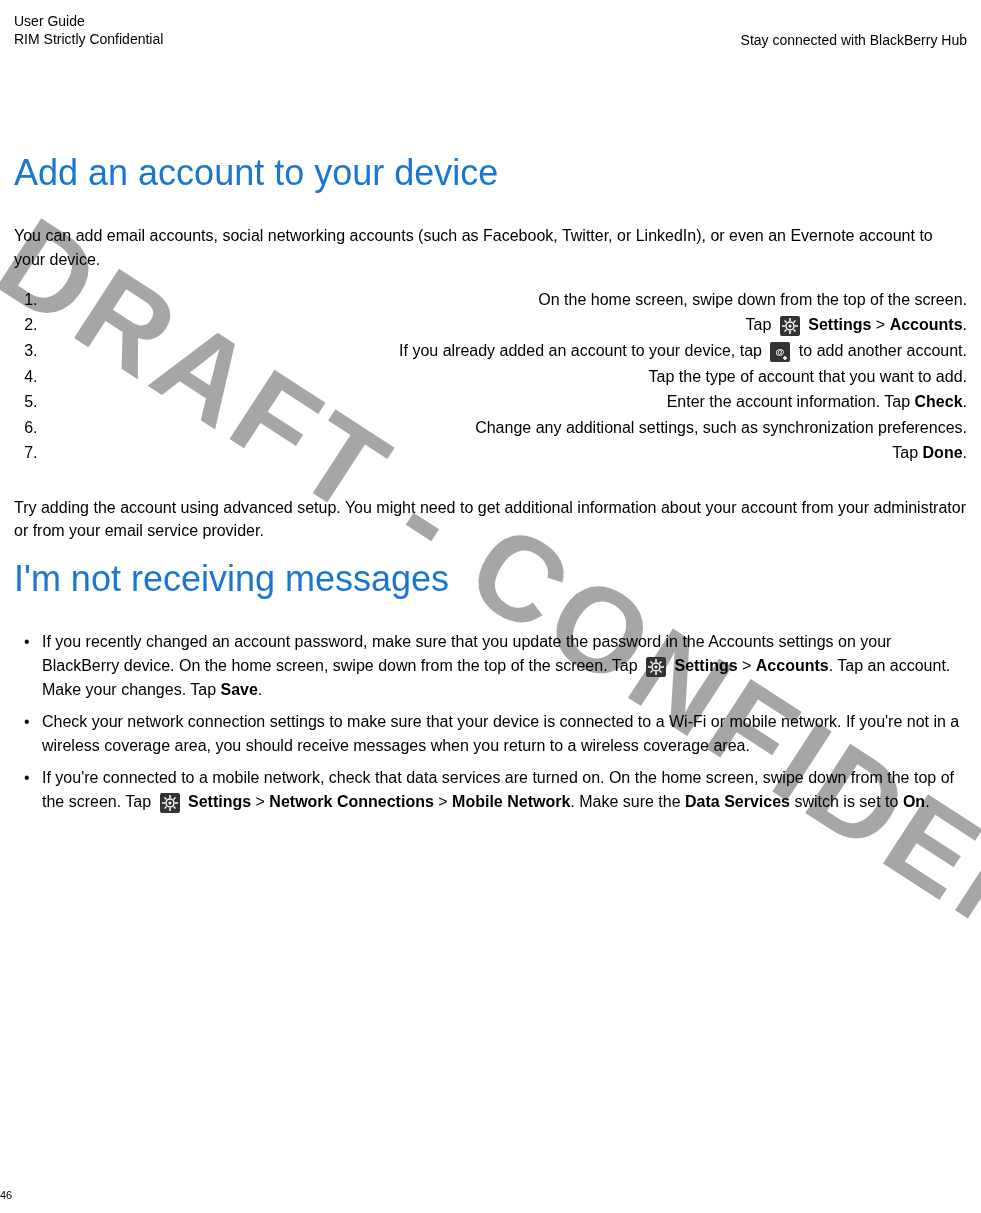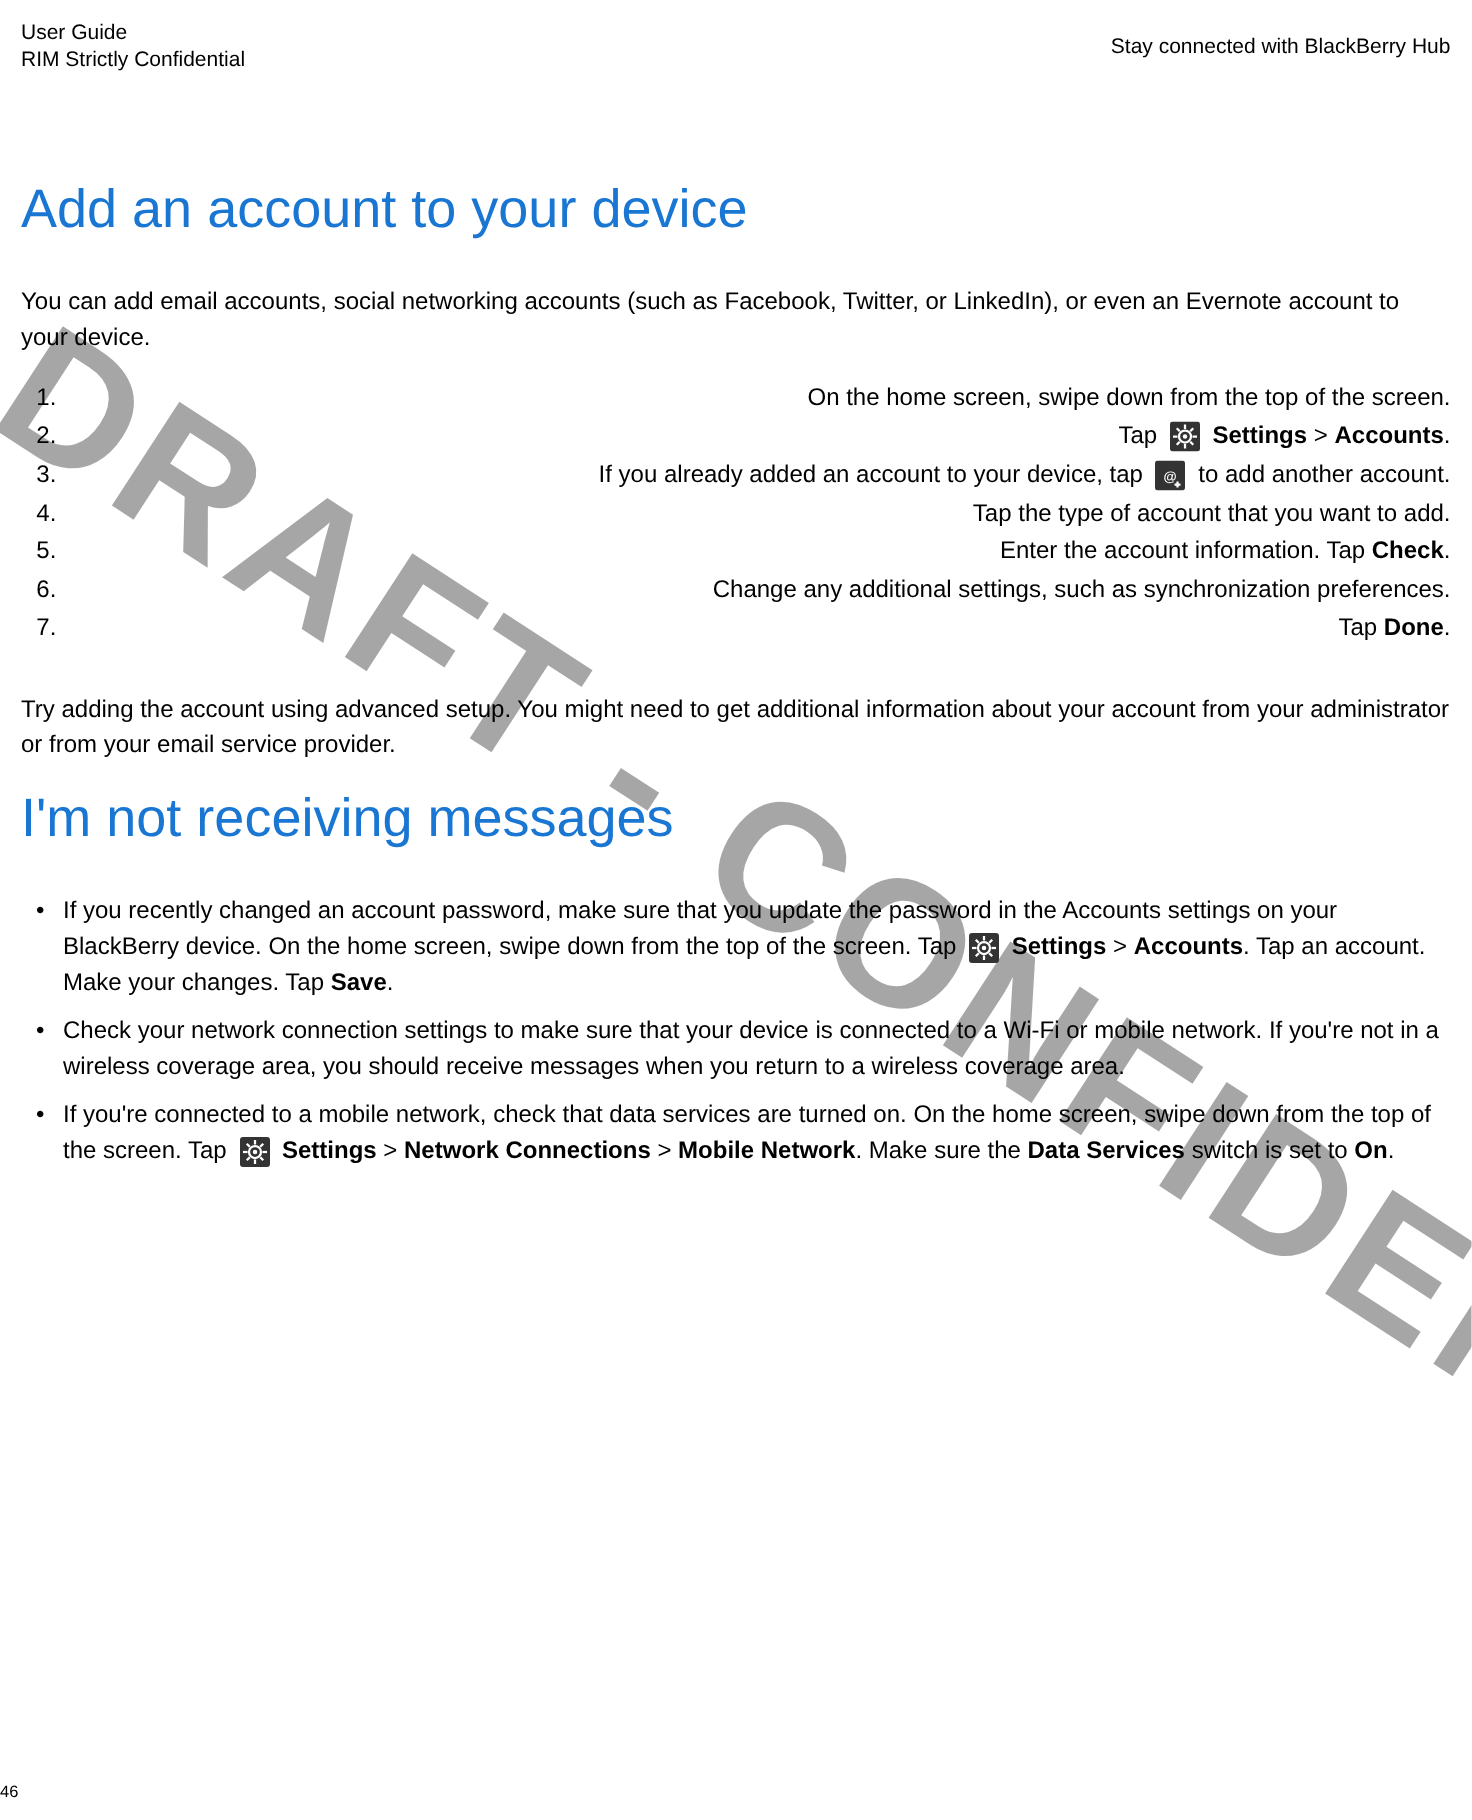--- a/index.html
+++ b/index.html
@@ -7,23 +7,23 @@
       font-family: Arial, Helvetica, sans-serif;
       width: 981px;
       height: 1213px;
       padding: 12px 14px 12px 14px;
       position: relative;
       color: #000;
     }
     .header {
       display: flex;
       justify-content: space-between;
-      align-items: center;
+      align-items: flex-end;
       font-size: 14px;
-      margin-bottom: 70px;
+      margin-bottom: 104px;
     }
     .header-left { line-height: 1.3; }
     .header-right { text-align: right; }
     .watermark {
       position: absolute;
       top: 190px;
       left: 50px;
       font-size: 120px;
       font-weight: bold;
       color: rgba(0,0,0,0.35);

